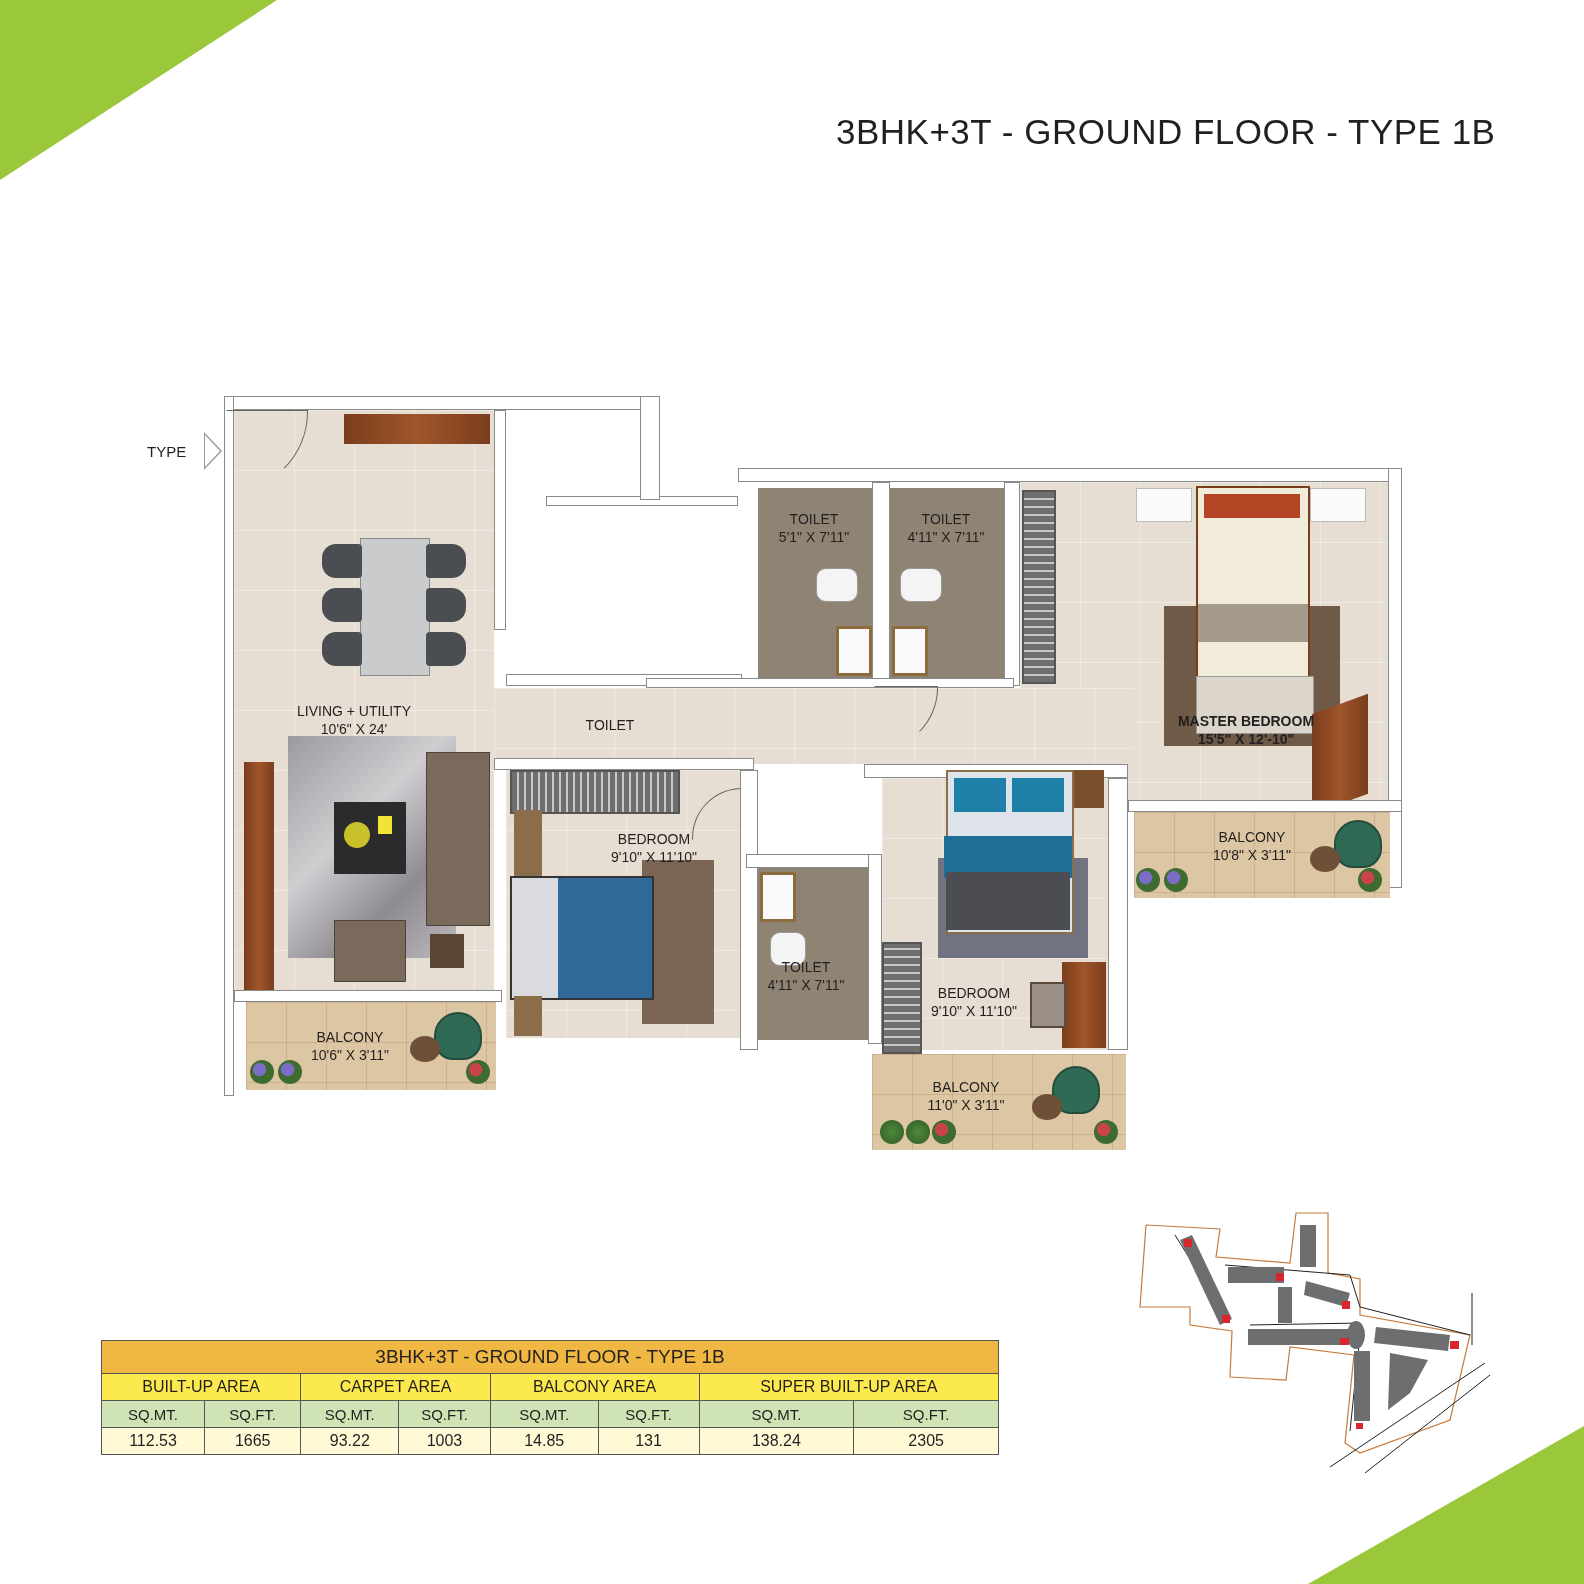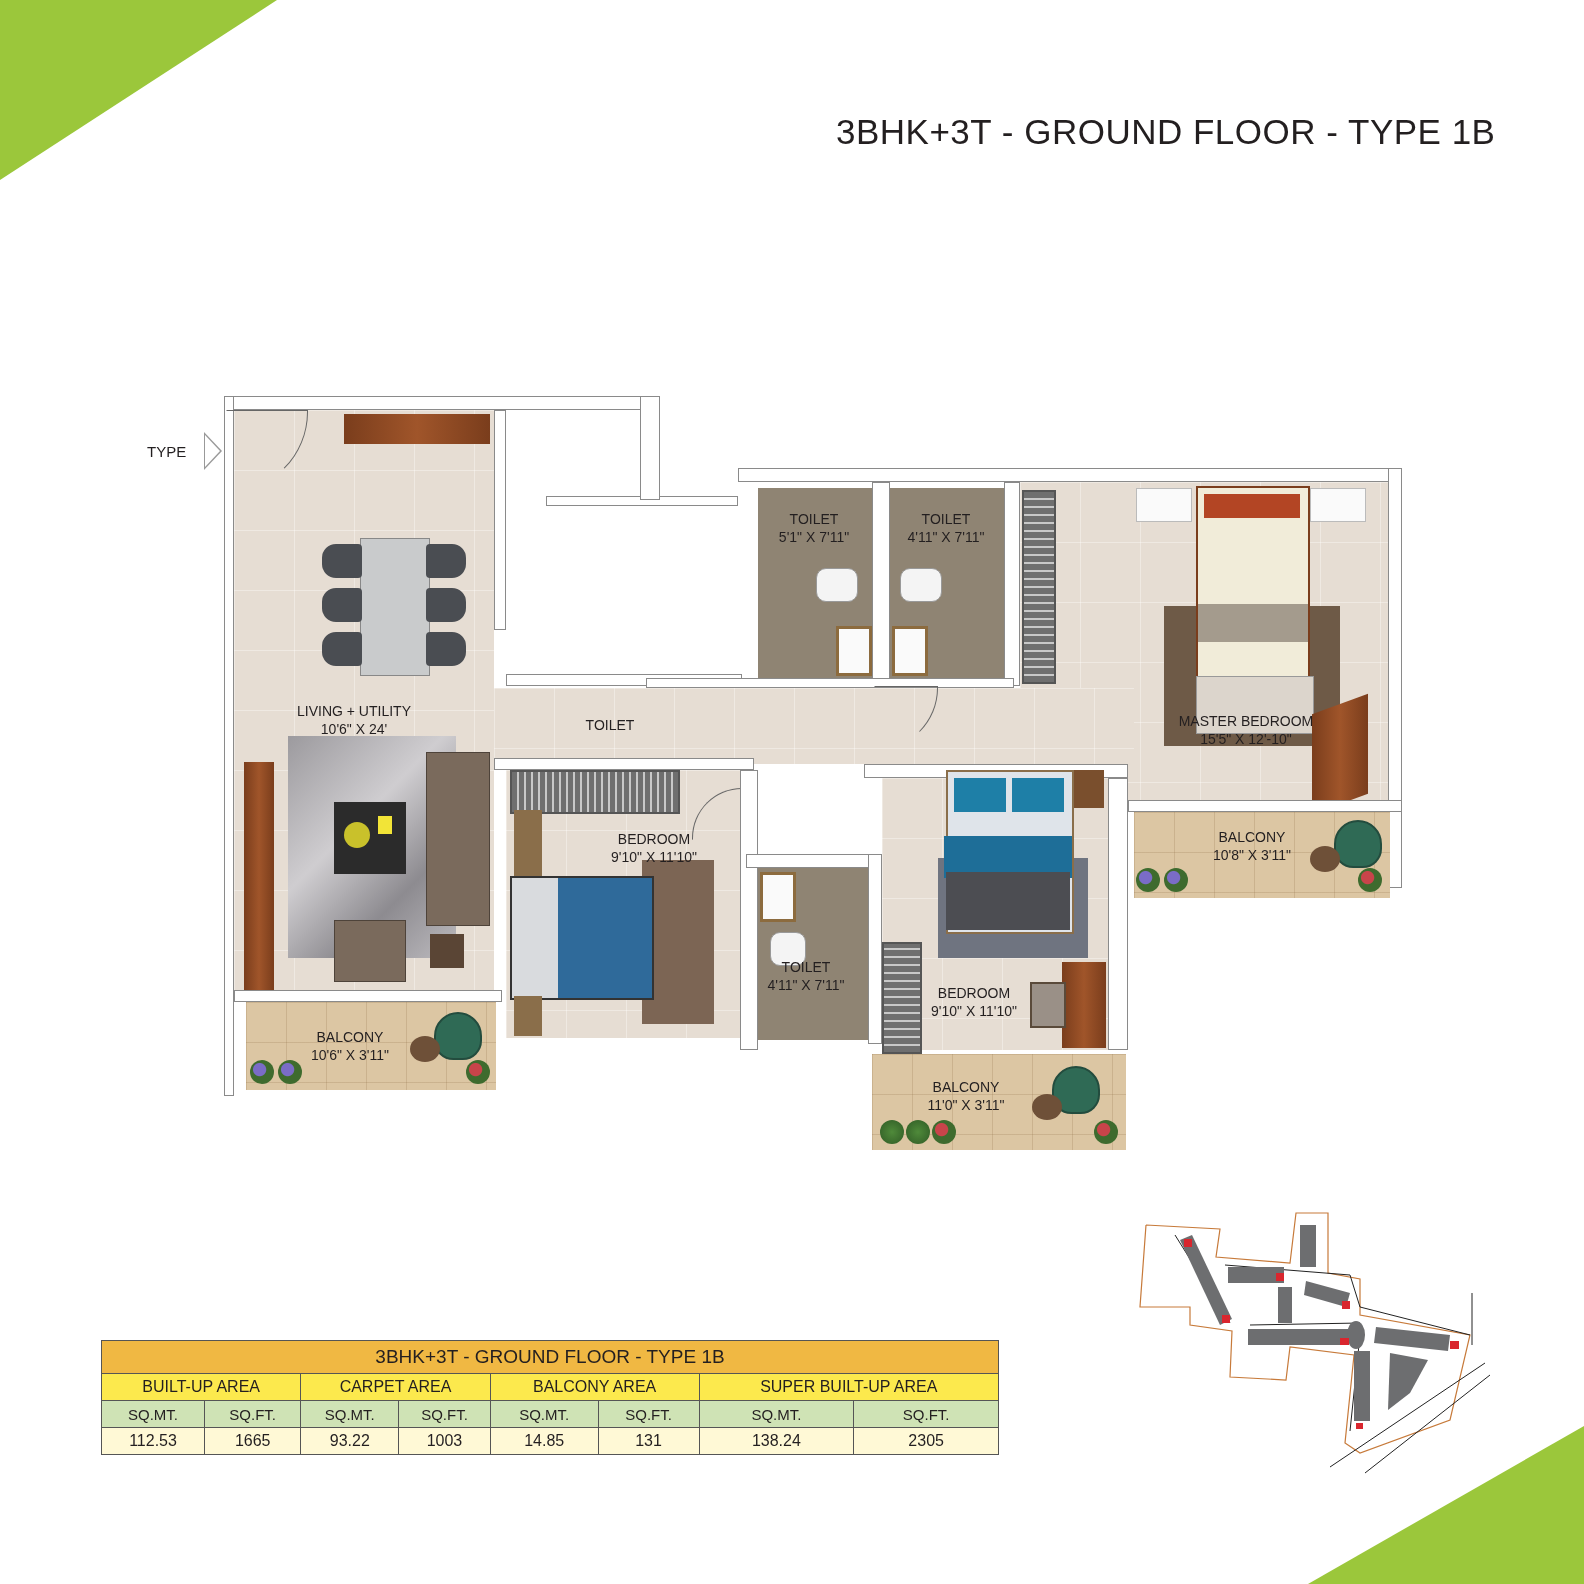--- a/index.html
+++ b/index.html
@@ -117,21 +117,21 @@
     <div class="furn wardrobe" style="left:2px;top:8px;width:30px;height:190px;"></div>
     <div class="furn" style="left:116px;top:6px;width:54px;height:32px;background:#fafafa;border:1px solid #bbb;"></div>
     <div class="furn" style="left:290px;top:6px;width:54px;height:32px;background:#fafafa;border:1px solid #bbb;"></div>
     <div class="furn" style="left:144px;top:124px;width:176px;height:140px;background:#6e5a47;"></div>
     <div class="furn" style="left:176px;top:4px;width:110px;height:196px;background:#f1ecd9;border:2px solid #7a3d1c;">
       <div style="position:absolute;left:6px;top:6px;width:96px;height:24px;background:#b34524;"></div>
       <div style="position:absolute;left:0;top:116px;width:110px;height:38px;background:#a49b8d;"></div>
     </div>
     <div class="furn" style="left:176px;top:194px;width:116px;height:56px;background:#dcd5cc;border:1px solid #999;"></div>
     <div class="furn wood" style="left:292px;top:222px;width:56px;height:100px;transform:skewY(-20deg);"></div>
-    <div class="label" style="left:226px;top:230px;">
+    <div class="label" style="left:226px;top:230px;font-weight:bold;">
       <div>MASTER BEDROOM</div>
       <div>15'5" X 12'-10"</div>
     </div>
   </div>
   <div class="wall" style="left:1388px;top:468px;width:14px;height:420px;"></div>
 
   <div class="room floor" style="left:494px;top:688px;width:640px;height:76px;">
     <div class="label" style="left:116px;top:28px;">TOILET</div>
   </div>
   <div class="wall" style="left:506px;top:674px;width:236px;height:12px;"></div>

